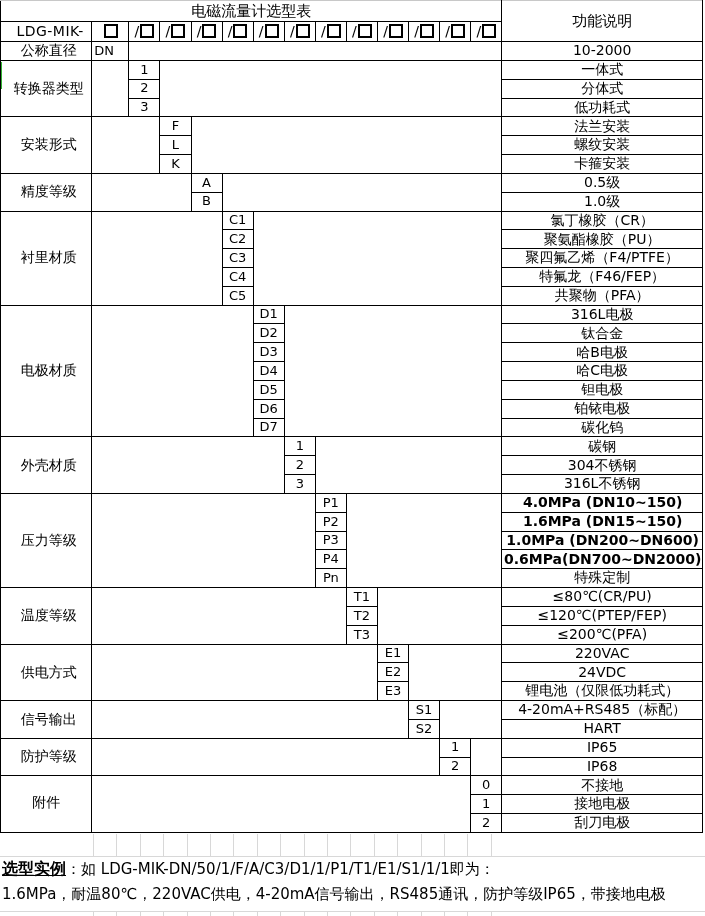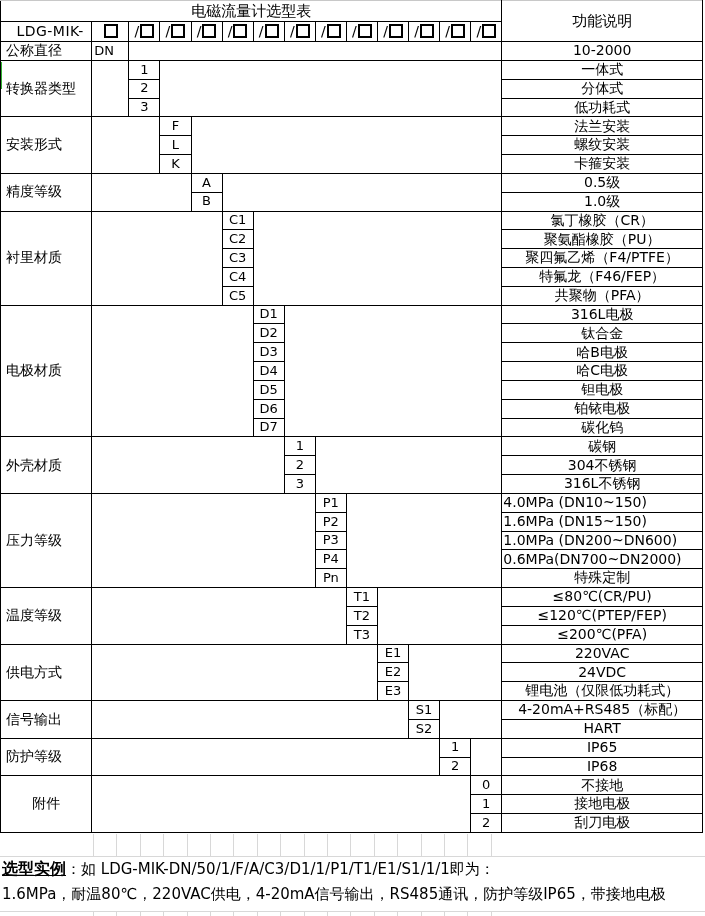--- a/index.html
+++ b/index.html
@@ -14,25 +14,25 @@
   .sel td,.sel th{
     border:1px solid #000;padding:0;margin:0;
     font-size:14px;font-weight:normal;text-align:center;vertical-align:middle;
     overflow:hidden;white-space:nowrap;line-height:1.1;
   }
   .sel tr{height:18.8px;}
   .sel tr.title-row{height:21px;}
   .sel tr.code-row{height:20px;}
   td.title{font-size:15px;border-top-color:#c8c8c8;}
   th.func-head{font-size:15px;border-top-color:#c8c8c8;}
-  th.cat{text-align:left;padding-left:5px;font-size:14px;}
-  th.cat.center{text-align:center;padding-left:0;}
+  th.cat{text-align:center;padding-left:5px;font-size:14px;}
+  th.cat.center{text-align:center;padding-left:0;font-family:Liberation Mono, monospace;}
   th.model{text-align:center;padding-left:8px;font-size:14px;letter-spacing:0.5px;margin-left:28px;}
   td.func{font-size:14px;}
-  td.func.left{text-align:left;padding-left:1px;}
+  td.func.left{text-align:center;padding-left:1px;font-weight:bold;}
   td.codecell{font-size:13px;}
   .box{
     display:inline-block;width:10px;height:10px;border:2px solid #000;
     vertical-align:middle;margin:-2px 0 0 1px;background:#fff;
   }
   .slash{font-size:14px;vertical-align:middle;}
   .green-mark{position:absolute;left:0;top:62px;width:2px;height:27px;background:#32b132;}
   .blank-row{position:absolute;left:0;top:834px;width:705px;height:22px;border-bottom:1px solid #d8d8d8;}
   .blank-row .vgrid{
     position:absolute;left:93px;top:0;width:412px;height:100%;

